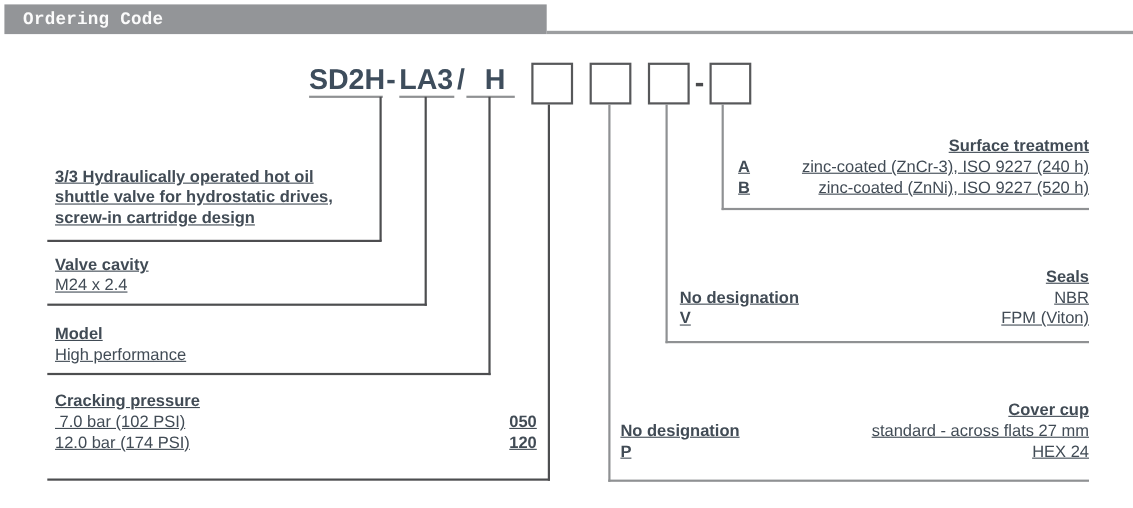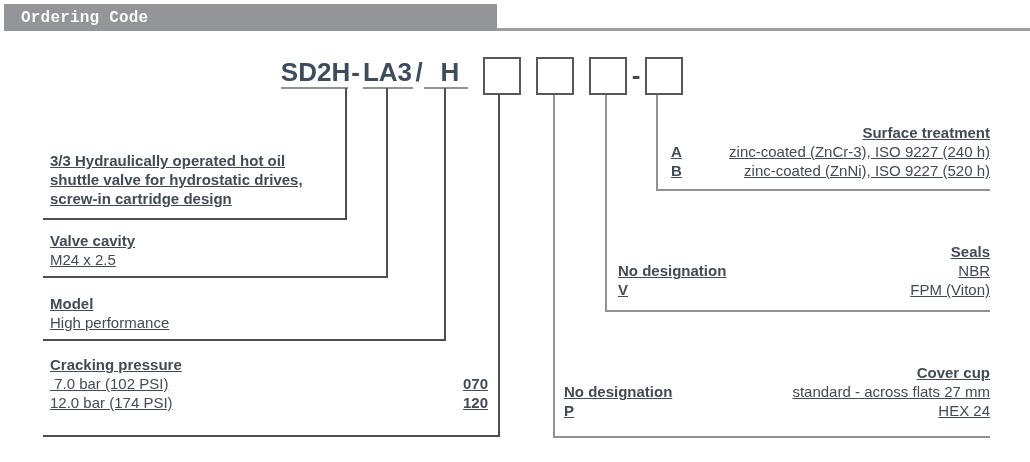--- a/index.html
+++ b/index.html
@@ -132,33 +132,33 @@
   <div class="hline gray h7"></div>
 
   <div class="section sec-desc">
     <div class="b">3/3 Hydraulically operated hot oil</div>
     <div class="b">shuttle valve for hydrostatic drives,</div>
     <div class="b">screw-in cartridge design</div>
   </div>
 
   <div class="section sec-cavity">
     <div class="b">Valve cavity</div>
-    <div>M24 x 2.5</div>
+    <div>M24 x 2.4</div>
   </div>
 
   <div class="section sec-model">
     <div class="b">Model</div>
     <div>High performance</div>
   </div>
 
   <div class="section sec-crack">
     <div class="b">Cracking pressure</div>
     <div class="opt-row">
       <span class="pre"> 7.0 bar (102 PSI)</span>
-      <span class="b">070</span>
+      <span class="b">050</span>
     </div>
     <div class="opt-row">
       <span class="pre">12.0 bar (174 PSI)</span>
       <span class="b">120</span>
     </div>
   </div>
 
   <div class="section right-sec sec-cover">
     <div class="b">Cover cup</div>
     <div class="opt-row">

